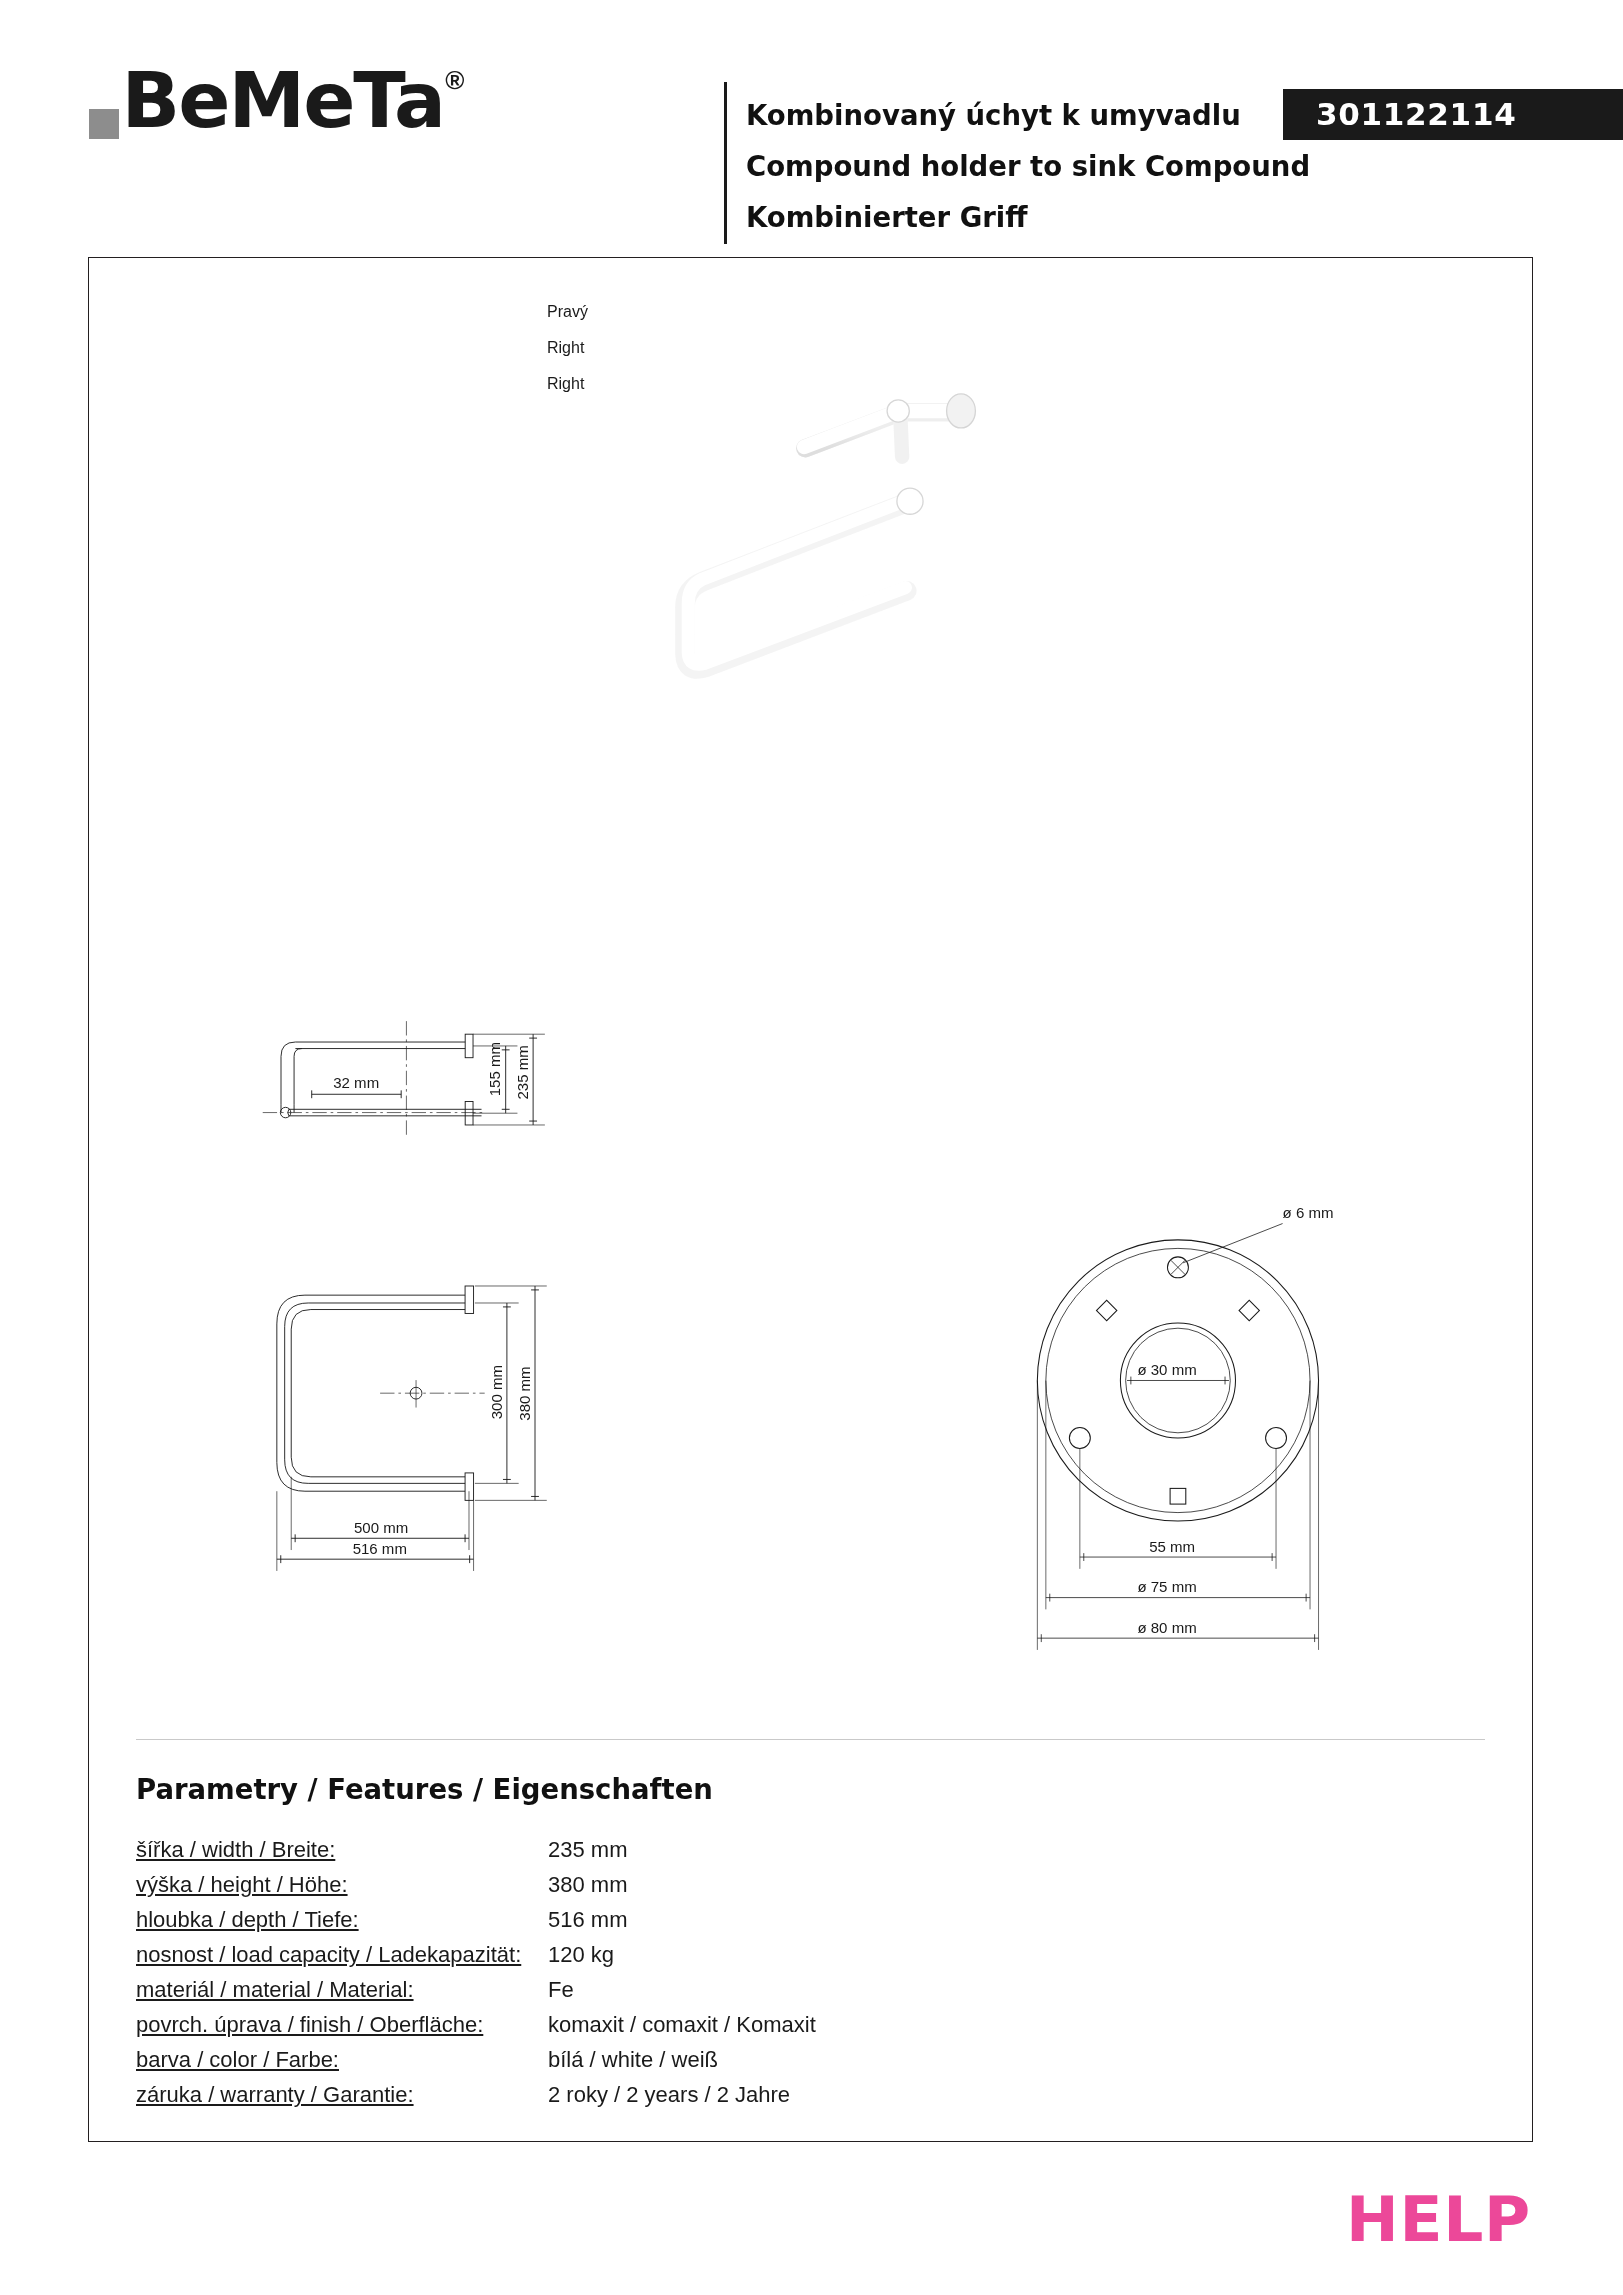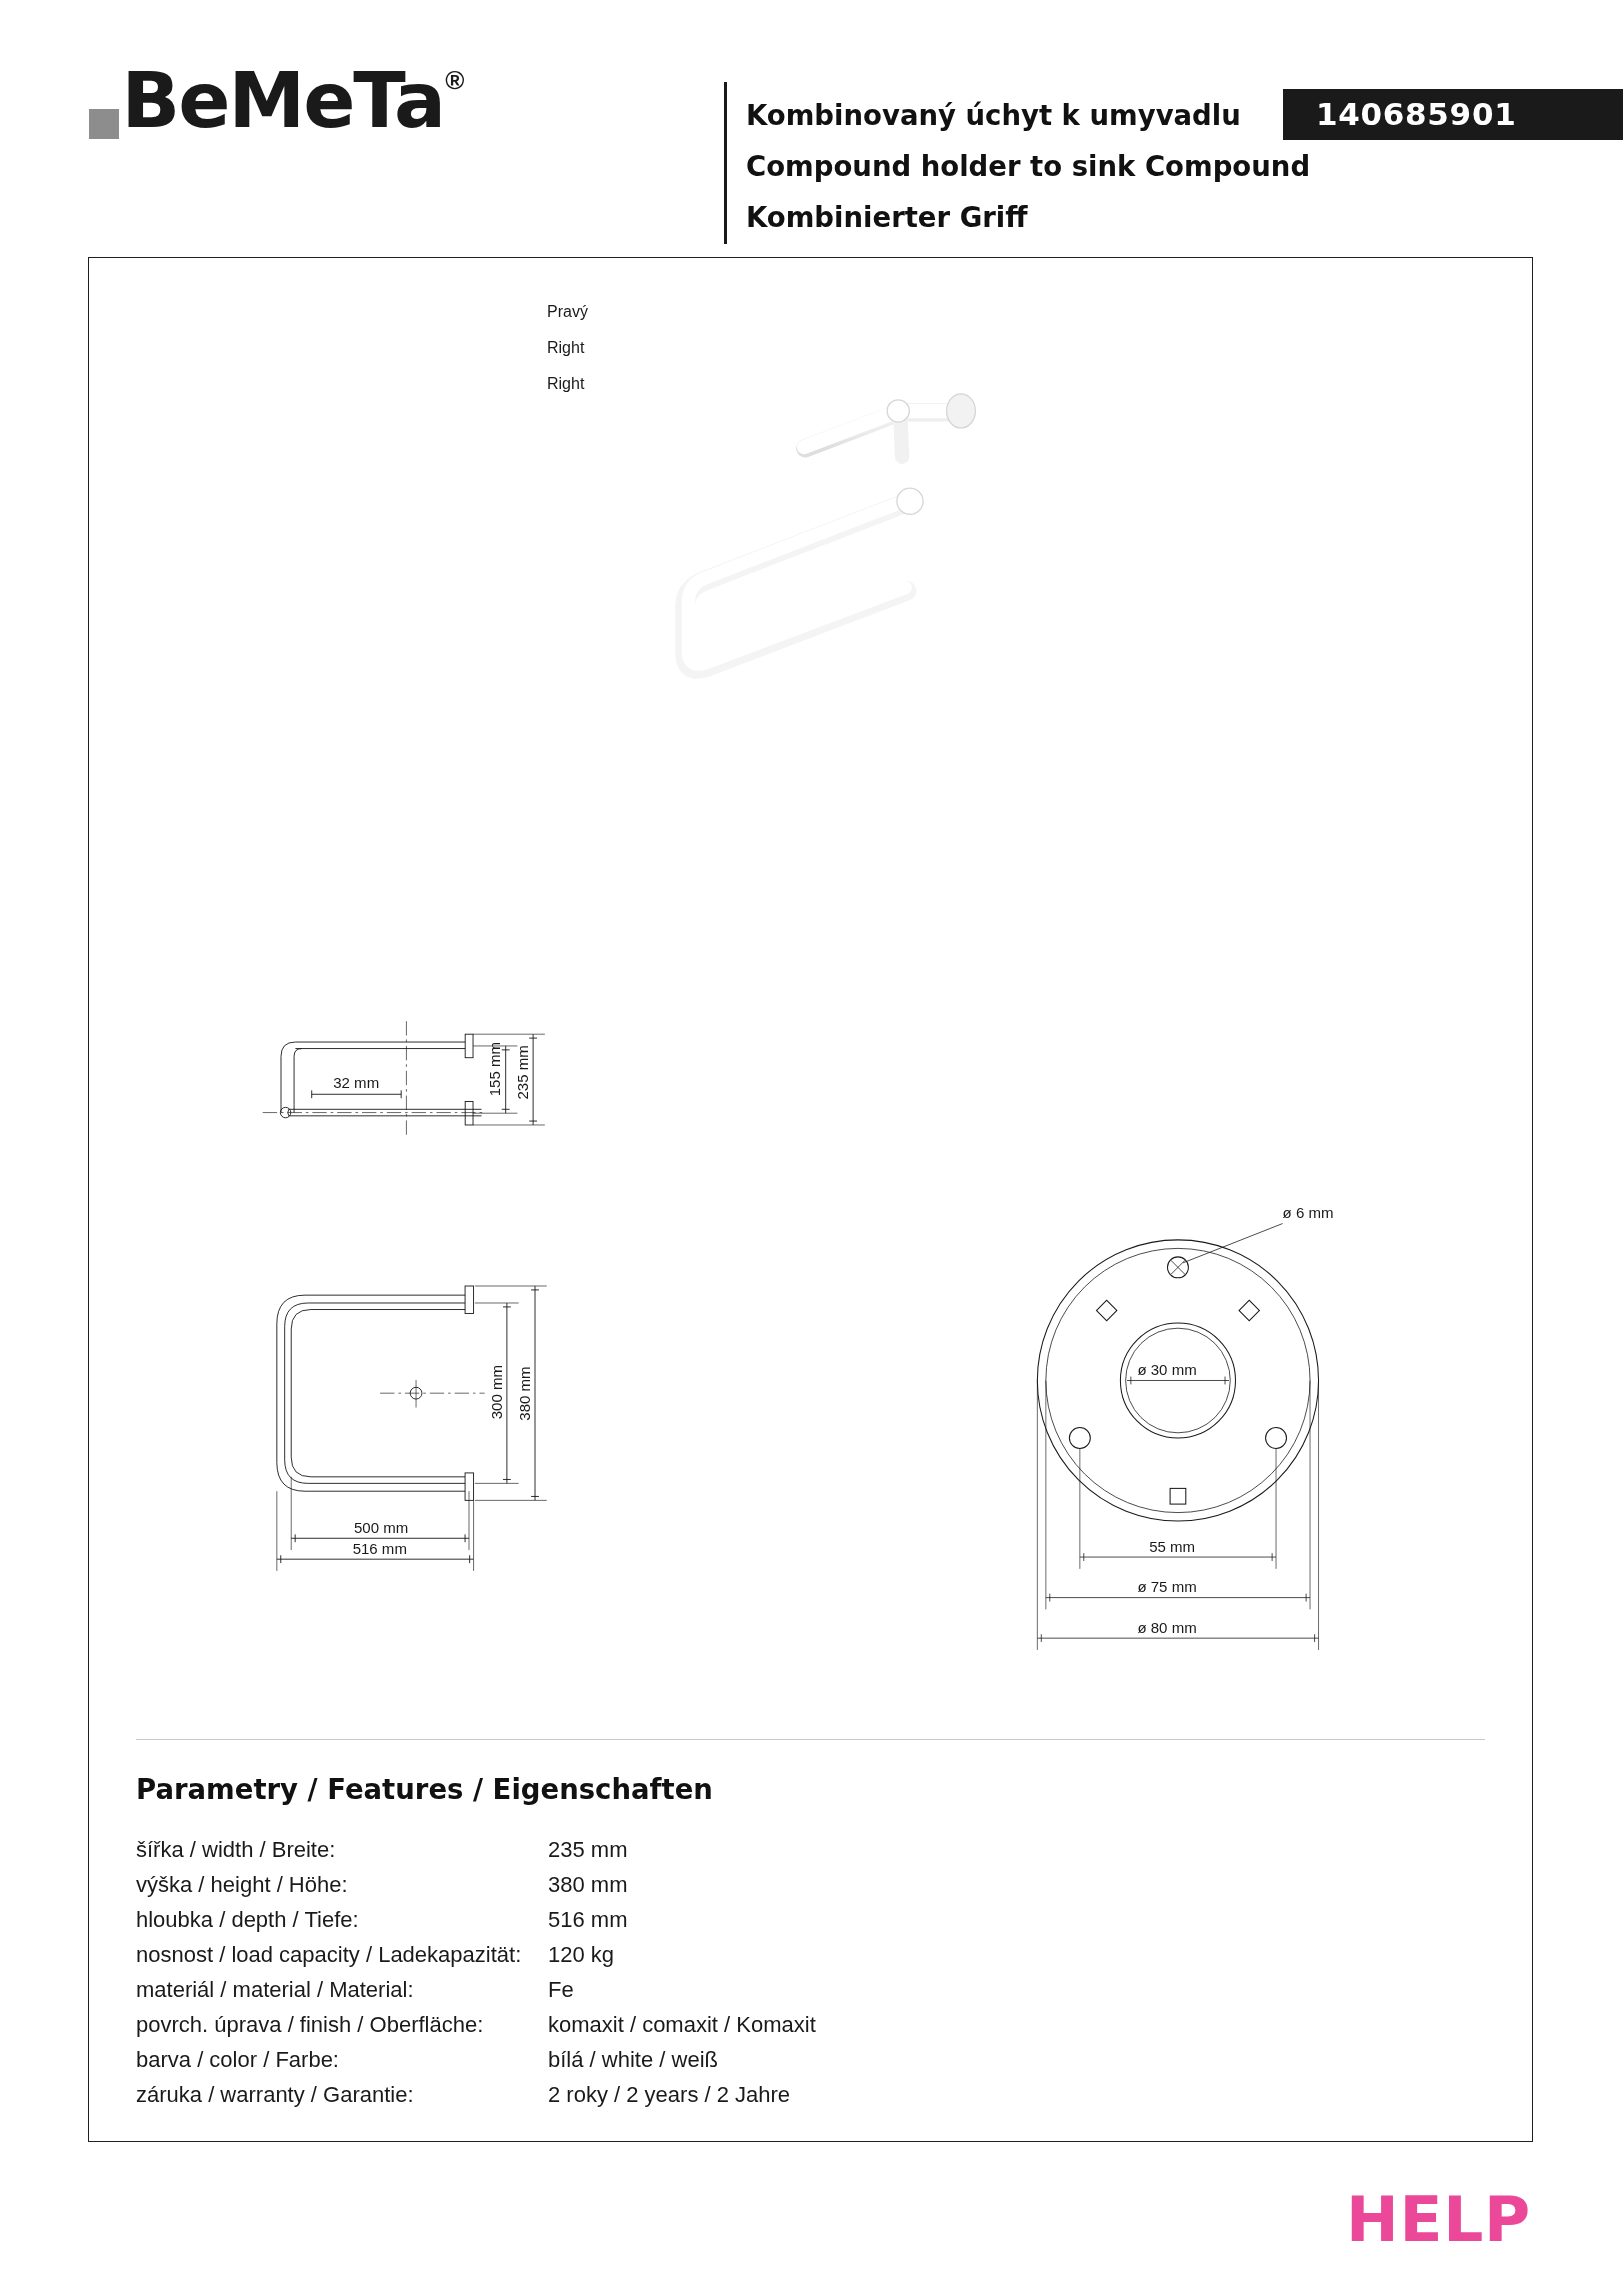--- a/index.html
+++ b/index.html
@@ -160,21 +160,21 @@
     border-collapse: collapse;
   }
   .params-table td {
     font-size: 22px;
     line-height: 35px;
     padding: 0;
     vertical-align: top;
     white-space: nowrap;
     color: #1a1a1a;
   }
-  .params-table td.label { width: 412px; }
+  .params-table td.label { width: 412px; text-decoration: underline; }
 
   
   .footer-help {
     position: absolute;
     right: 92px;
     bottom: 39px;
     font-family: "DejaVu Sans", sans-serif;
     font-weight: bold;
     font-size: 63px;
     letter-spacing: 0.7px;
@@ -197,21 +197,21 @@
   </div>
 
   <div class="title-rule"></div>
 
   <div class="titles">
     <div>Kombinovaný úchyt k umyvadlu</div>
     <div>Compound holder to sink Compound</div>
     <div>Kombinierter Griff</div>
   </div>
 
-  <div class="code-badge">140685901</div>
+  <div class="code-badge">301122114</div>
 </div>
 
 <div class="frame"></div>
 
 <div class="side-label">
   <div>Pravý</div>
   <div>Right</div>
   <div>Right</div>
 </div>
 

